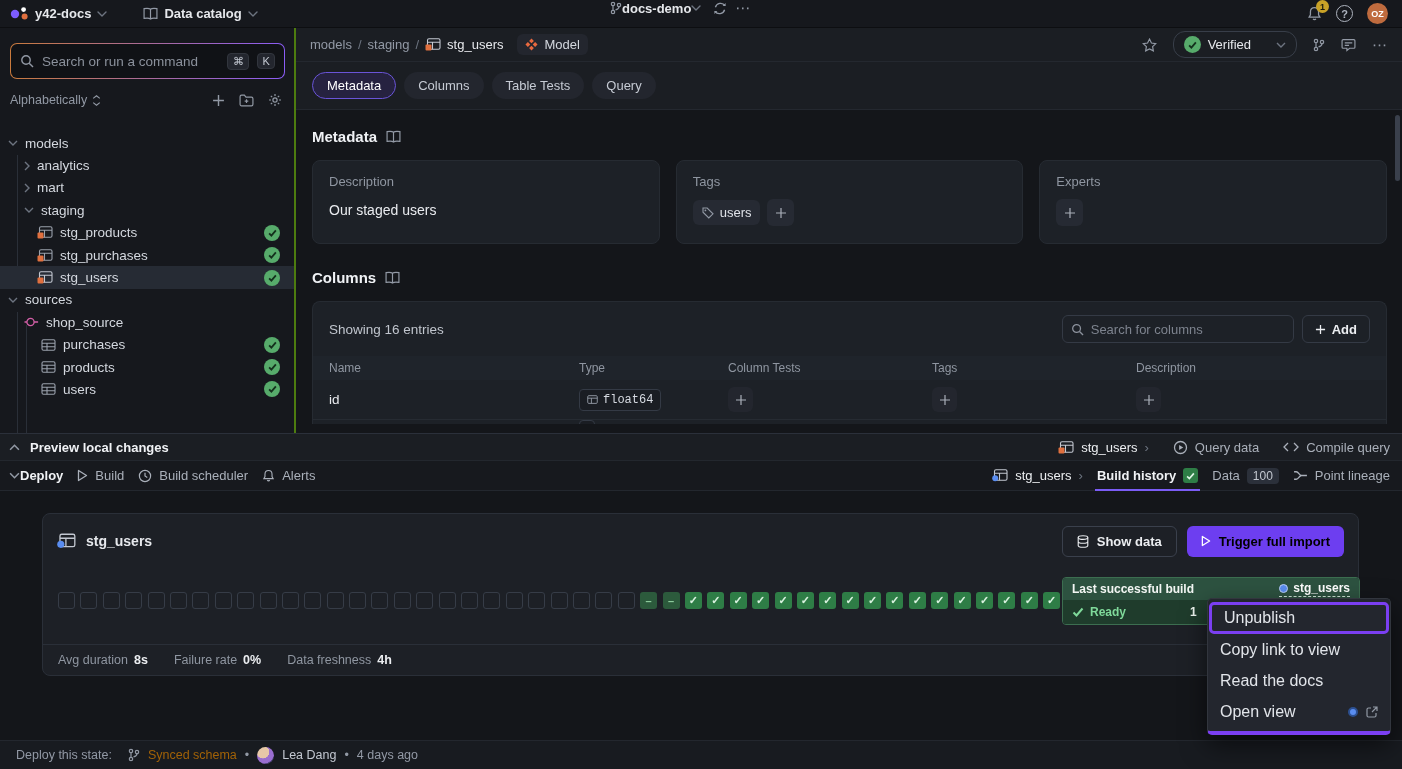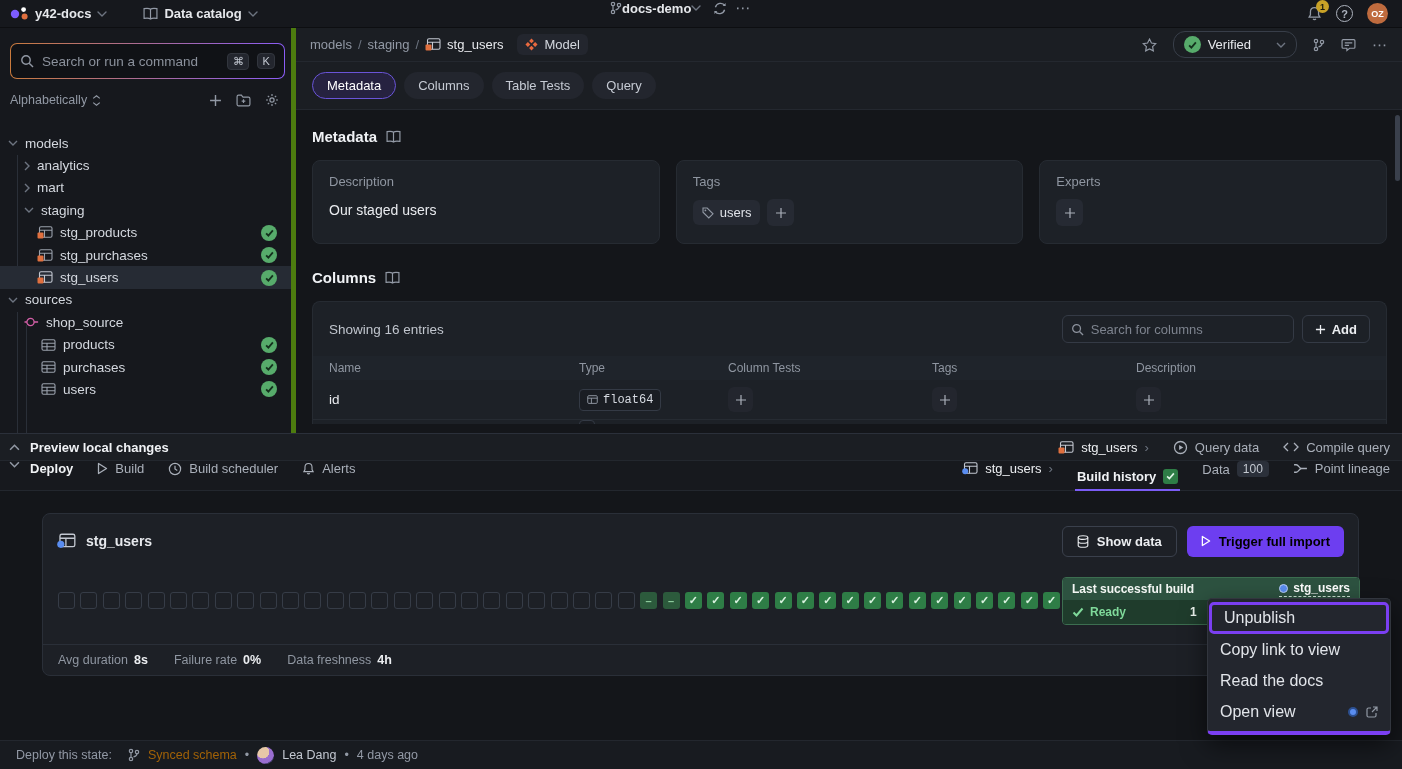--- a/index.html
+++ b/index.html
@@ -20,21 +20,21 @@
   .badge-dot { position:absolute; top:-6px; right:-7px; width:13px; height:13px; border-radius:50%;
     background:#c9a227; color:#1c1c10; font-size:9px; font-weight:700; display:flex; align-items:center; justify-content:center; }
   .help-circle { width:17px; height:17px; border:1.4px solid #aeb4bf; border-radius:50%; color:#aeb4bf;
     font-size:11px; font-weight:700; display:flex; align-items:center; justify-content:center; }
   .avatar { width:21px; height:21px; border-radius:50%; background:#bf6b3e; color:#fff; font-size:9px;
     font-weight:700; display:flex; align-items:center; justify-content:center; }
   .branch-group { position:absolute; left:610px; top:0; height:16px; display:flex; align-items:center; gap:0; }
 
   
   .sidebar { position:absolute; left:0; top:28px; width:296px; height:405px; background:#16181d;
-    border-right:5px solid #4d7c0f; }
+    border-right:2px solid #4d7c0f; }
   .searchbox { position:absolute; left:10px; top:15px; width:275px; height:36px; border-radius:7px;
     padding:1px; background:linear-gradient(90deg,#c97a3d,#8b5cf6); }
   .searchbox-inner { width:100%; height:100%; border-radius:6px; background:#101216;
     display:flex; align-items:center; gap:8px; padding:0 9px; }
   .searchbox input { flex:1; background:transparent; border:none; outline:none; color:#c3c8d1;
     font-size:13.5px; font-family:"Liberation Sans",sans-serif; }
   .searchbox input::placeholder { color:#8b919c; }
   .key { background:#23262e; border:1px solid #32363e; border-radius:4px; color:#c3c8d1;
     font-size:11px; padding:1px 5px; min-width:18px; text-align:center; }
   .side-tools { position:absolute; left:10px; right:12px; top:60px; height:24px;
@@ -96,21 +96,21 @@
     border-radius:4px; padding:3px 7px; font-family:"Liberation Mono",monospace; font-size:12px; color:#d6dae1;
     justify-self:start; }
   .ghost-plus { width:25px; height:25px; border-radius:6px; background:#23262e; color:#aab0ba;
     display:flex; align-items:center; justify-content:center; }
 
   
   .bottom { position:absolute; left:0; top:433px; width:1402px; height:336px; background:#14161a; }
   .prow1 { height:28px; background:#1b1e23; border-top:1px solid #2b303a; border-bottom:1px solid #23272e;
     display:flex; align-items:center; padding:0 12px 0 9px; gap:10px; font-size:13px; }
   .prow2 { height:30px; background:#17191e; border-bottom:1px solid #23272e;
-    display:flex; align-items:flex-start; padding:0 12px 0 9px; gap:10px; font-size:13px; }
+    display:flex; align-items:center; padding:0 12px 0 9px; font-size:13px; }
   .pitem { display:flex; align-items:center; gap:7px; color:#aab0ba; }
   .pitem.strong { color:#f0f2f5; font-weight:600; }
   .spacer { flex:1; }
   .g24 { margin-left:14px; }
   .count-badge { background:#2b303a; border-radius:4px; padding:1px 6px; font-size:12px; color:#c3c8d0; }
   .mini-check { width:15px; height:15px; border-radius:3px; background:#2e7d46; display:flex; align-items:center; justify-content:center; }
   .bh-item { position:relative; height:30px; display:flex; align-items:center; gap:7px; }
   .bh-item::after { content:""; position:absolute; left:-2px; right:-2px; bottom:0; height:2px; background:#7b5cf5; }
 
   
@@ -328,33 +328,33 @@
             <circle cx="6.5" cy="6" r="3.6" fill="none" stroke="#d45fa8" stroke-width="1.3"></circle>
             <path d="M0.5 6h2.4 M10.1 6h4" stroke="#d45fa8" stroke-width="1.3"></path>
           </svg>
         <span class="label">shop_source</span>
       </div>
       <div class="trow ind3">
         <svg class="ic" width="15" height="12" viewBox="0 0 15 12">
             <rect x="1" y="0.8" width="13" height="10.5" rx="1.5" fill="none" stroke="#9aa1ac" stroke-width="1.1"></rect>
             <path d="M1 4.2h13 M6 4.2V11.3 M1 7.7h13" stroke="#9aa1ac" stroke-width="1.1"></path>
           </svg>
-        <span class="label">products</span>
+        <span class="label">purchases</span>
         <span class="check chk">
             <svg width="9" height="8" viewBox="0 0 12 10">
               <path d="M1.5 5.5L4.5 8.5 10.5 1.5" fill="none" stroke="#14301d" stroke-width="2.4"></path>
             </svg>
           </span>
       </div>
       <div class="trow ind3">
         <svg class="ic" width="15" height="12" viewBox="0 0 15 12">
             <rect x="1" y="0.8" width="13" height="10.5" rx="1.5" fill="none" stroke="#9aa1ac" stroke-width="1.1"></rect>
             <path d="M1 4.2h13 M6 4.2V11.3 M1 7.7h13" stroke="#9aa1ac" stroke-width="1.1"></path>
           </svg>
-        <span class="label">purchases</span>
+        <span class="label">products</span>
         <span class="check chk">
             <svg width="9" height="8" viewBox="0 0 12 10">
               <path d="M1.5 5.5L4.5 8.5 10.5 1.5" fill="none" stroke="#14301d" stroke-width="2.4"></path>
             </svg>
           </span>
       </div>
       <div class="trow ind3">
         <svg class="ic" width="15" height="12" viewBox="0 0 15 12">
             <rect x="1" y="0.8" width="13" height="10.5" rx="1.5" fill="none" stroke="#9aa1ac" stroke-width="1.1"></rect>
             <path d="M1 4.2h13 M6 4.2V11.3 M1 7.7h13" stroke="#9aa1ac" stroke-width="1.1"></path>

